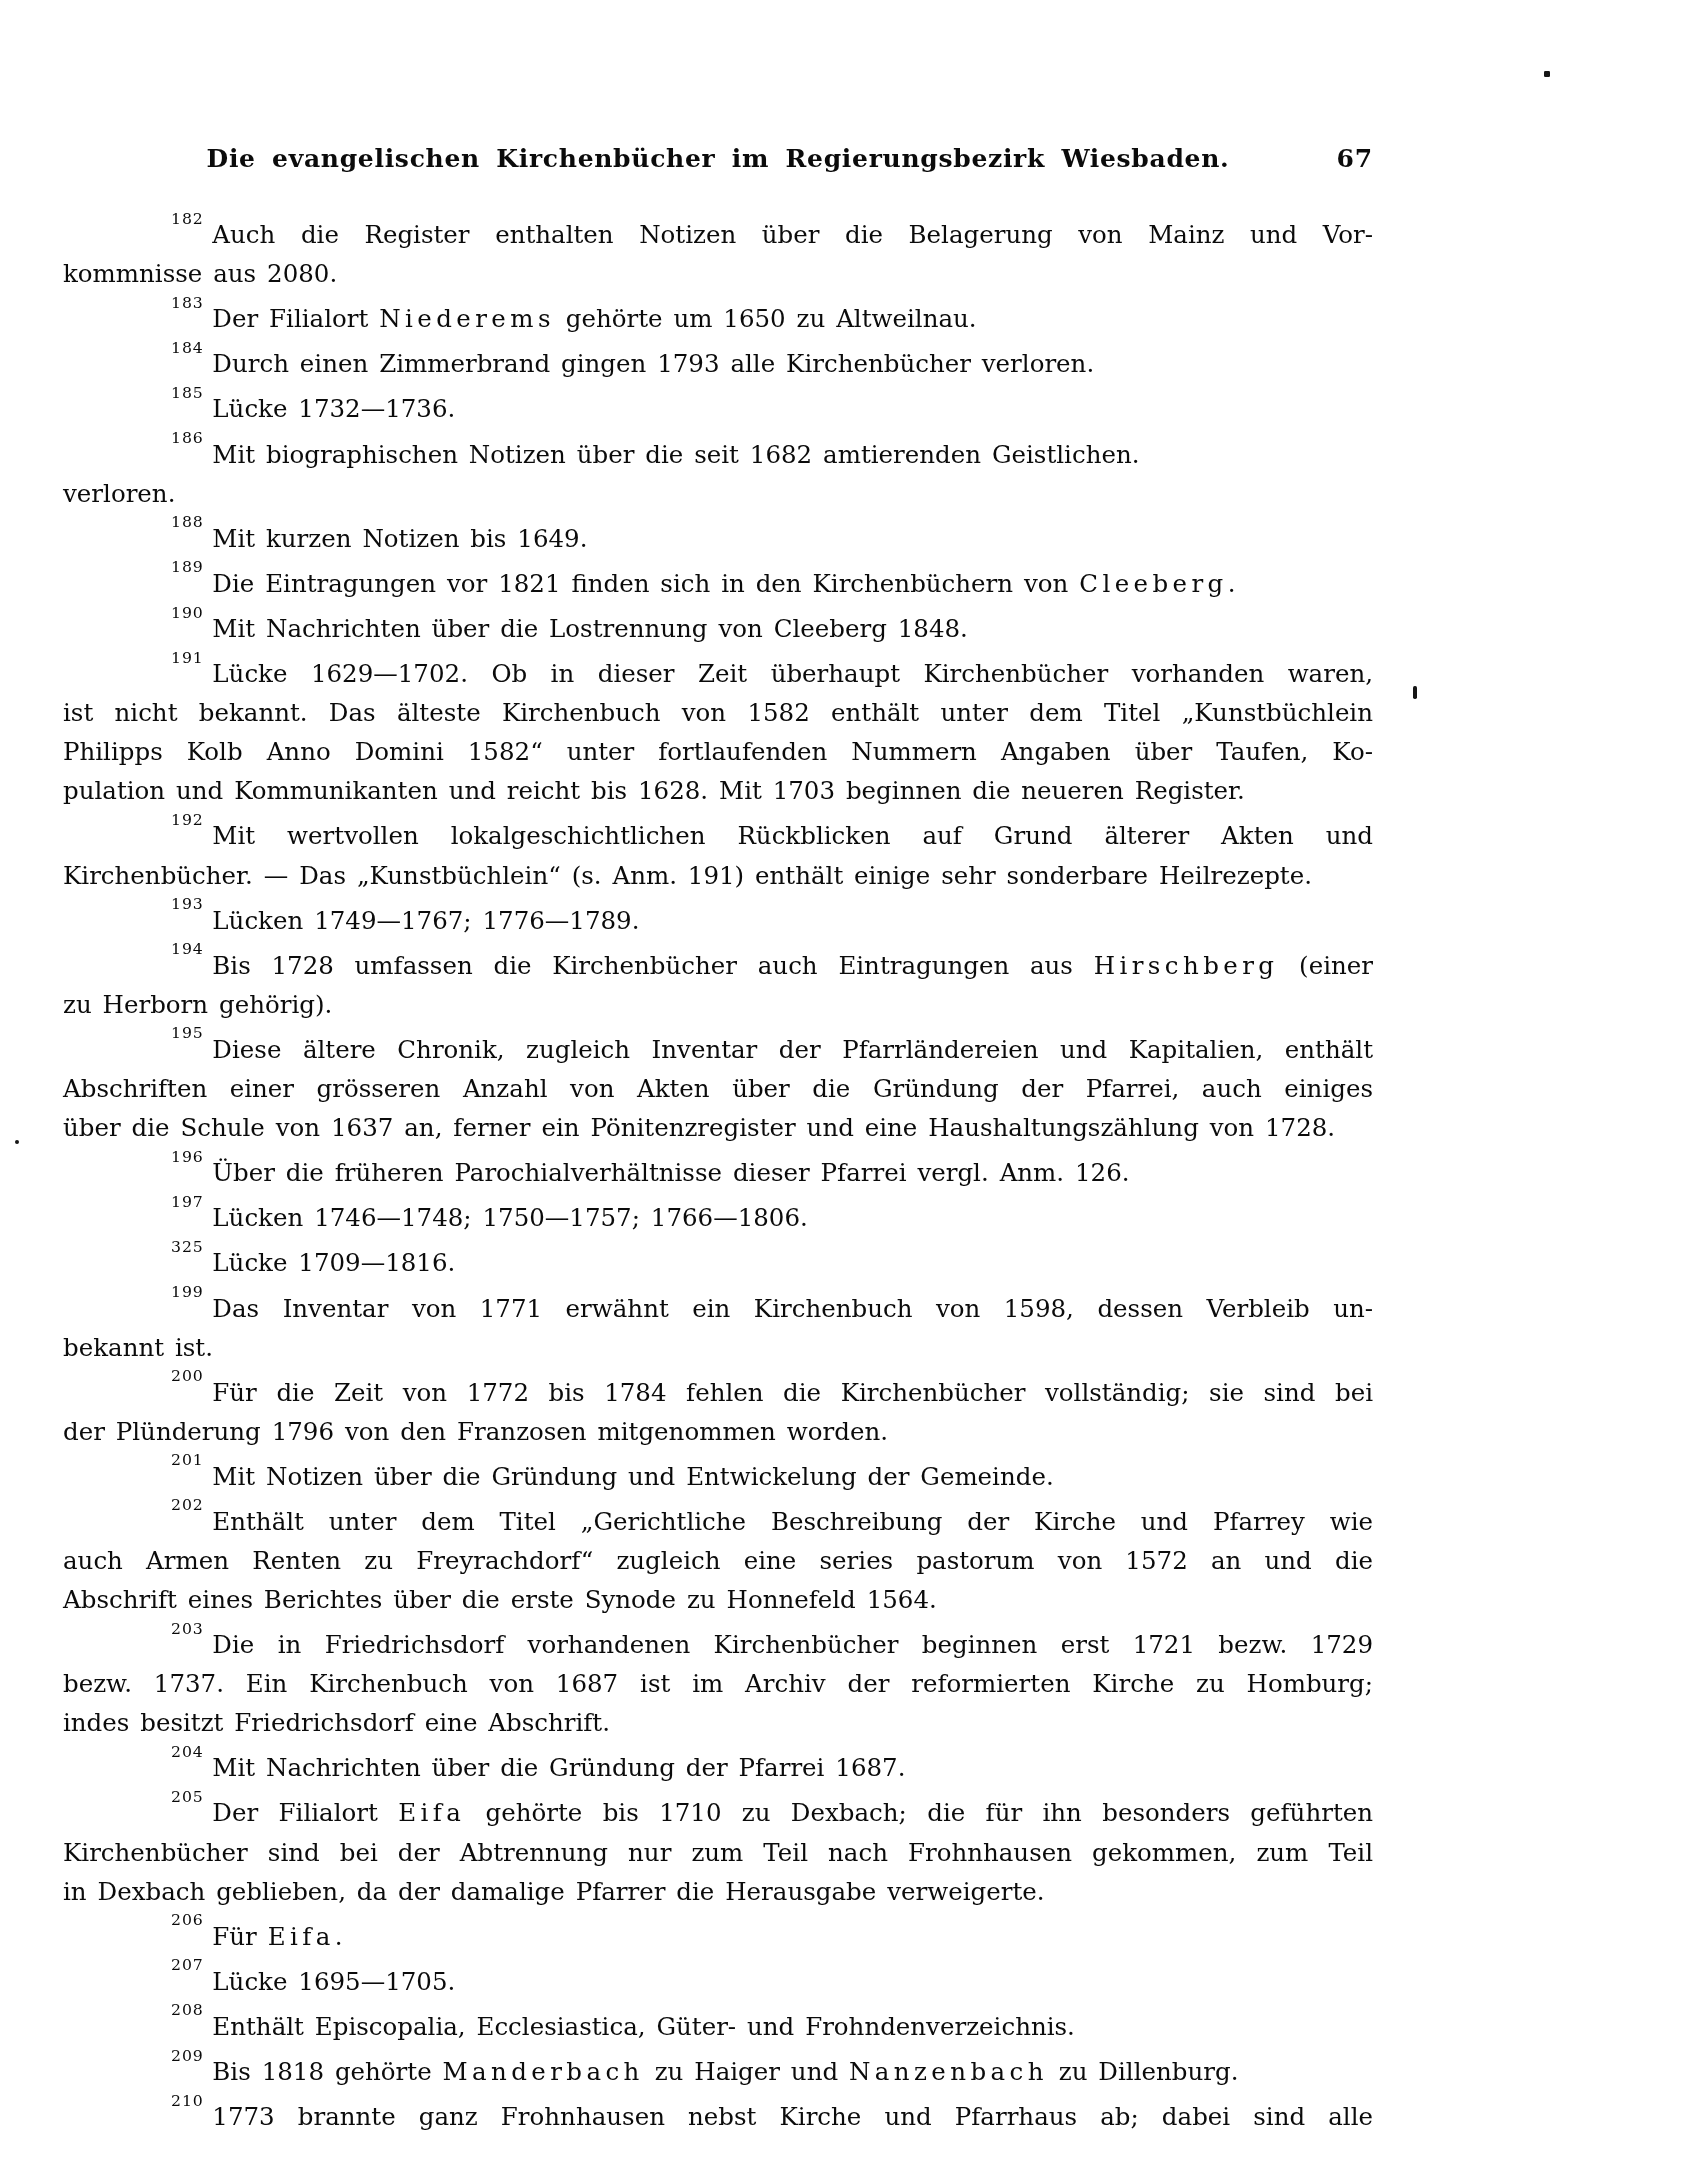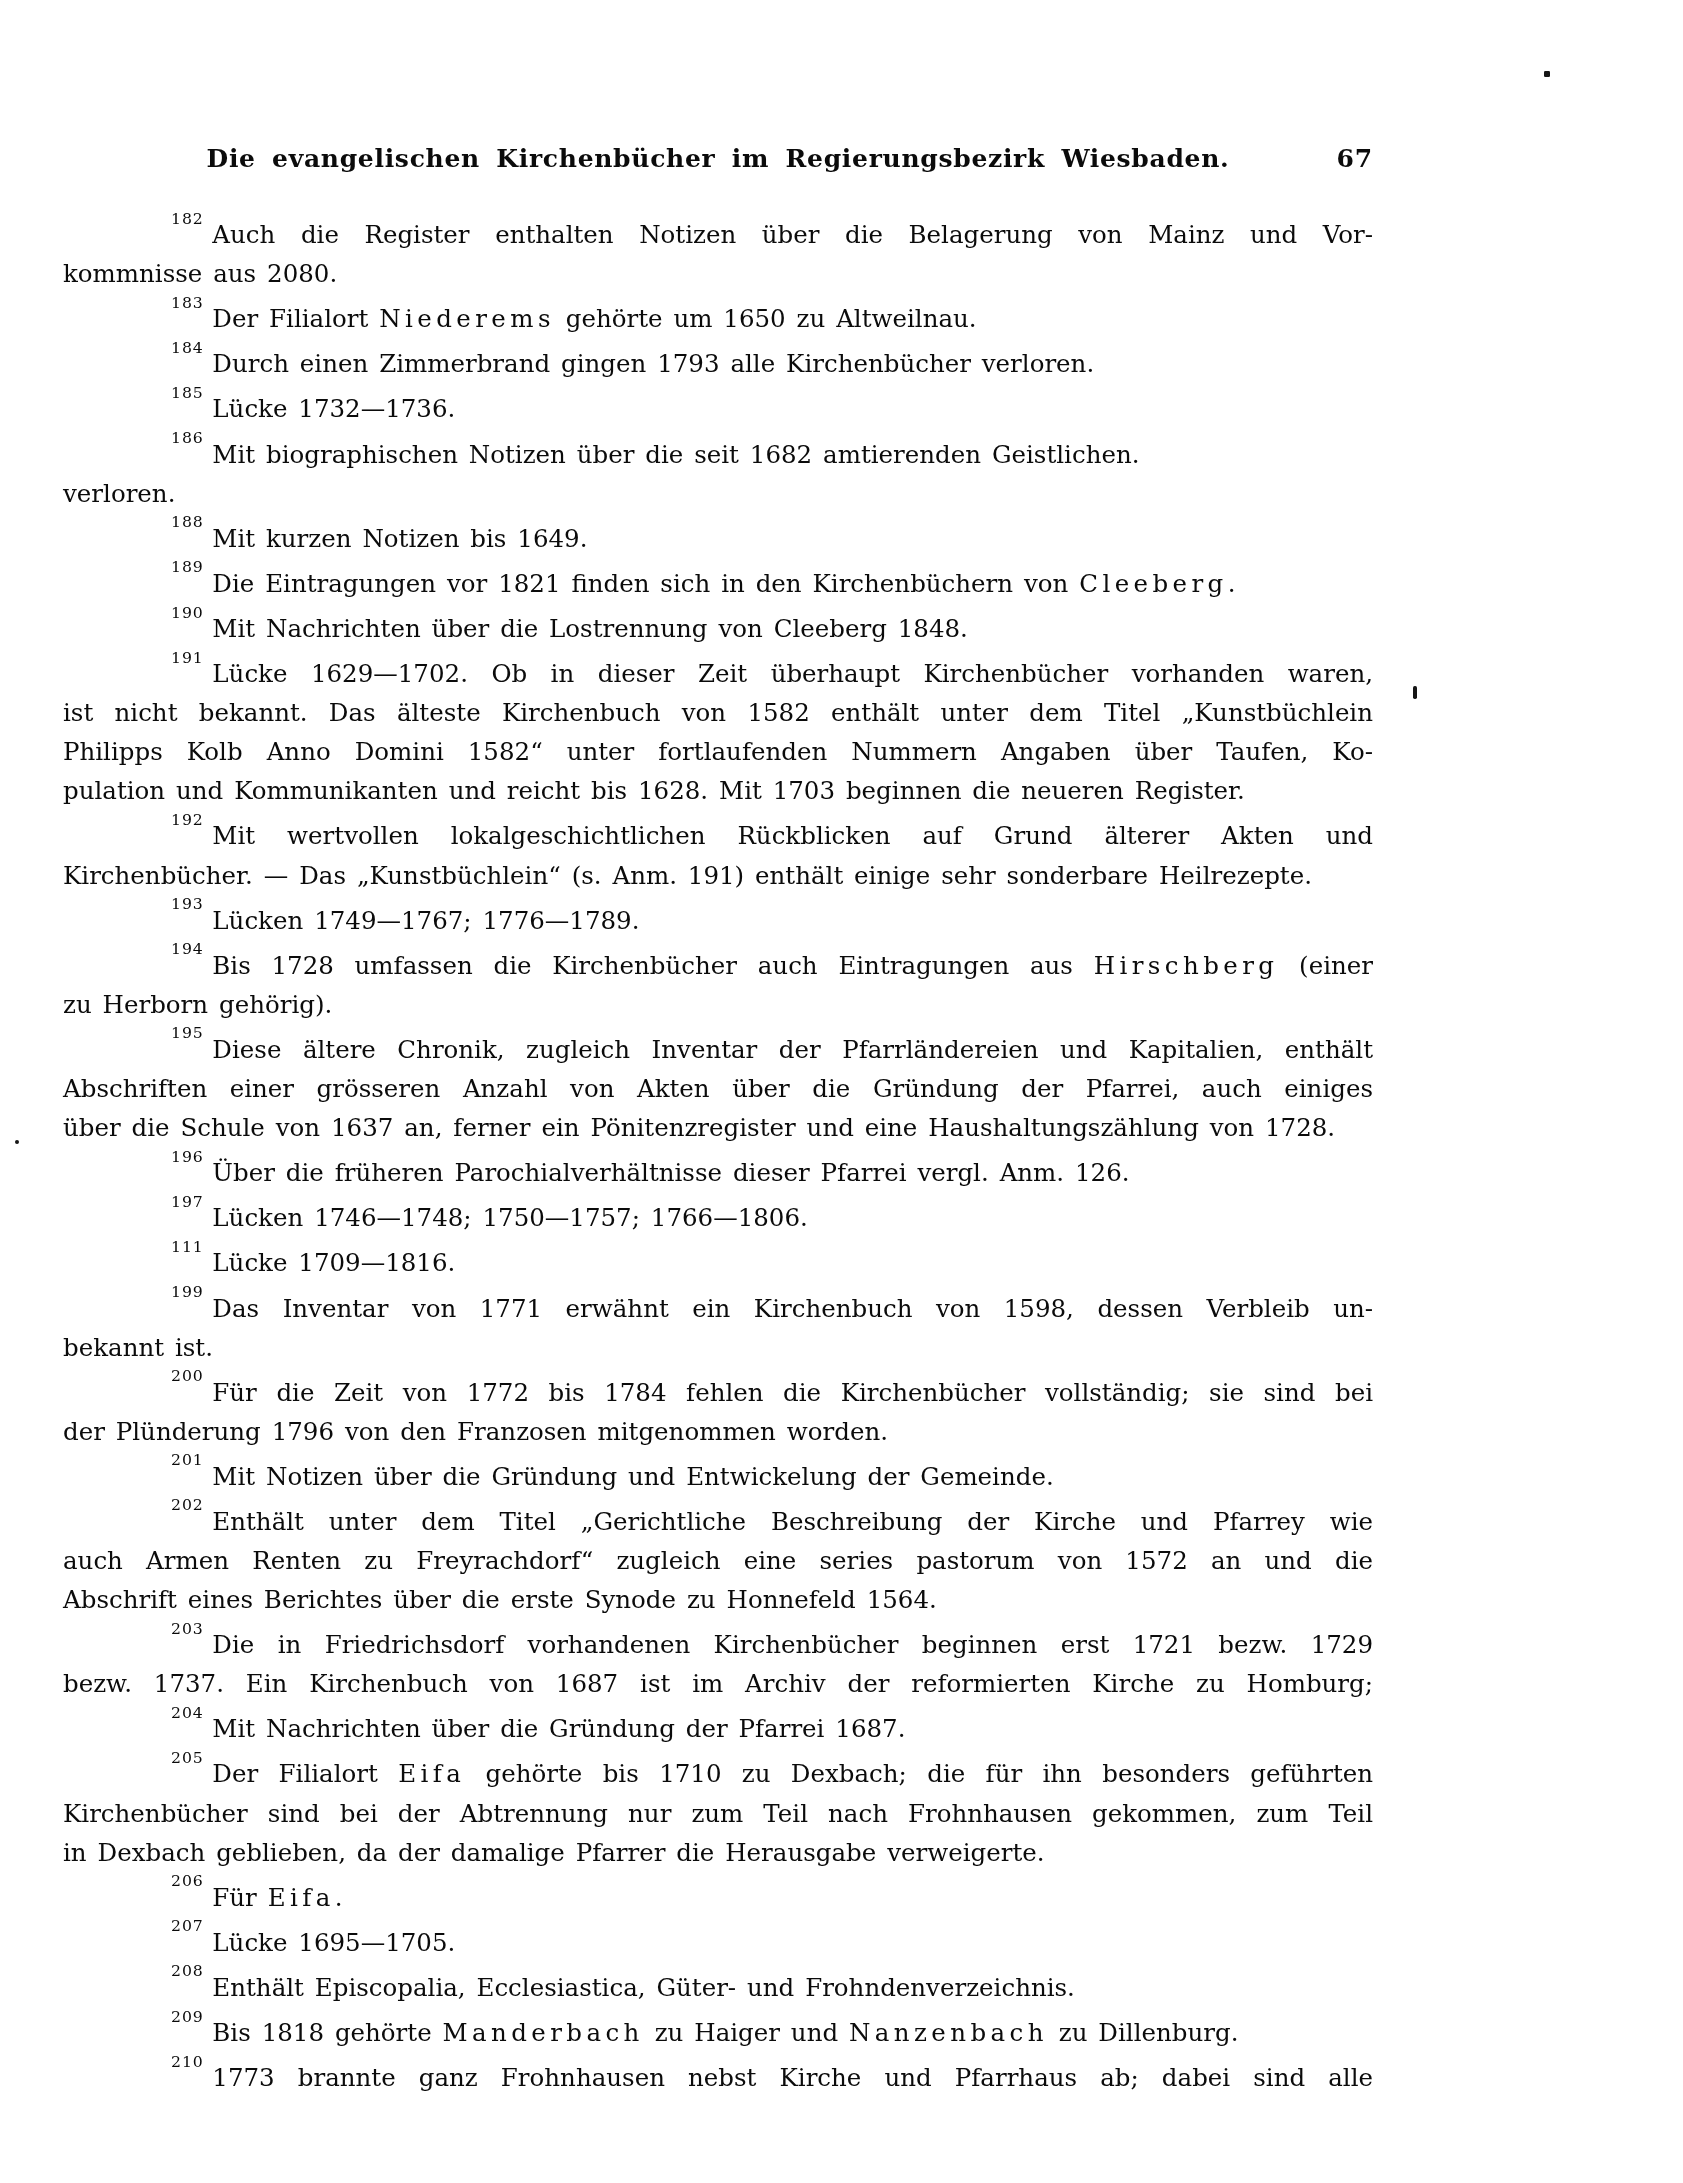--- a/index.html
+++ b/index.html
@@ -133,41 +133,42 @@
           <div class="fn-line"><span>Abschriften einer grösseren Anzahl von Akten über die Gründung der Pfarrei, auch einiges</span></div>
           <div class="fn-line last"><span>über die Schule von 1637 an, ferner ein Pönitenzregister und eine Haushaltungszählung von 1728.</span></div>
         </div>
         <div class="fn">
           <div class="fn-line first last"><sup class="fn-num">196</sup><span>Über die früheren Parochialverhältnisse dieser Pfarrei vergl. Anm. 126.</span></div>
         </div>
         <div class="fn">
           <div class="fn-line first last"><sup class="fn-num">197</sup><span>Lücken 1746—1748; 1750—1757; 1766—1806.</span></div>
         </div>
         <div class="fn">
-          <div class="fn-line first last"><sup class="fn-num">111</sup><span>Lücke 1709—1816.</span></div>
+          <div class="fn-line first last"><sup class="fn-num">325</sup><span>Lücke 1709—1816.</span></div>
         </div>
         <div class="fn">
           <div class="fn-line first"><sup class="fn-num">199</sup><span>Das Inventar von 1771 erwähnt ein Kirchenbuch von 1598, dessen Verbleib un-</span></div>
           <div class="fn-line last"><span>bekannt ist.</span></div>
         </div>
         <div class="fn">
           <div class="fn-line first"><sup class="fn-num">200</sup><span>Für die Zeit von 1772 bis 1784 fehlen die Kirchenbücher vollständig; sie sind bei</span></div>
           <div class="fn-line last"><span>der Plünderung 1796 von den Franzosen mitgenommen worden.</span></div>
         </div>
         <div class="fn">
           <div class="fn-line first last"><sup class="fn-num">201</sup><span>Mit Notizen über die Gründung und Entwickelung der Gemeinde.</span></div>
         </div>
         <div class="fn">
           <div class="fn-line first"><sup class="fn-num">202</sup><span>Enthält unter dem Titel „Gerichtliche Beschreibung der Kirche und Pfarrey wie</span></div>
           <div class="fn-line"><span>auch Armen Renten zu Freyrachdorf“ zugleich eine series pastorum von 1572 an und die</span></div>
           <div class="fn-line last"><span>Abschrift eines Berichtes über die erste Synode zu Honnefeld 1564.</span></div>
         </div>
         <div class="fn">
           <div class="fn-line first"><sup class="fn-num">203</sup><span>Die in Friedrichsdorf vorhandenen Kirchenbücher beginnen erst 1721 bezw. 1729</span></div>
           <div class="fn-line"><span>bezw. 1737. Ein Kirchenbuch von 1687 ist im Archiv der reformierten Kirche zu Homburg;</span></div>
+          <div class="fn-line last"><span>indes besitzt Friedrichsdorf eine Abschrift.</span></div>
         </div>
         <div class="fn">
           <div class="fn-line first last"><sup class="fn-num">204</sup><span>Mit Nachrichten über die Gründung der Pfarrei 1687.</span></div>
         </div>
         <div class="fn">
           <div class="fn-line first"><sup class="fn-num">205</sup><span>Der Filialort </span><span class="sperr">Eifa</span><span> gehörte bis 1710 zu Dexbach; die für ihn besonders geführten</span></div>
           <div class="fn-line"><span>Kirchenbücher sind bei der Abtrennung nur zum Teil nach Frohnhausen gekommen, zum Teil</span></div>
           <div class="fn-line last"><span>in Dexbach geblieben, da der damalige Pfarrer die Herausgabe verweigerte.</span></div>
         </div>
         <div class="fn">

